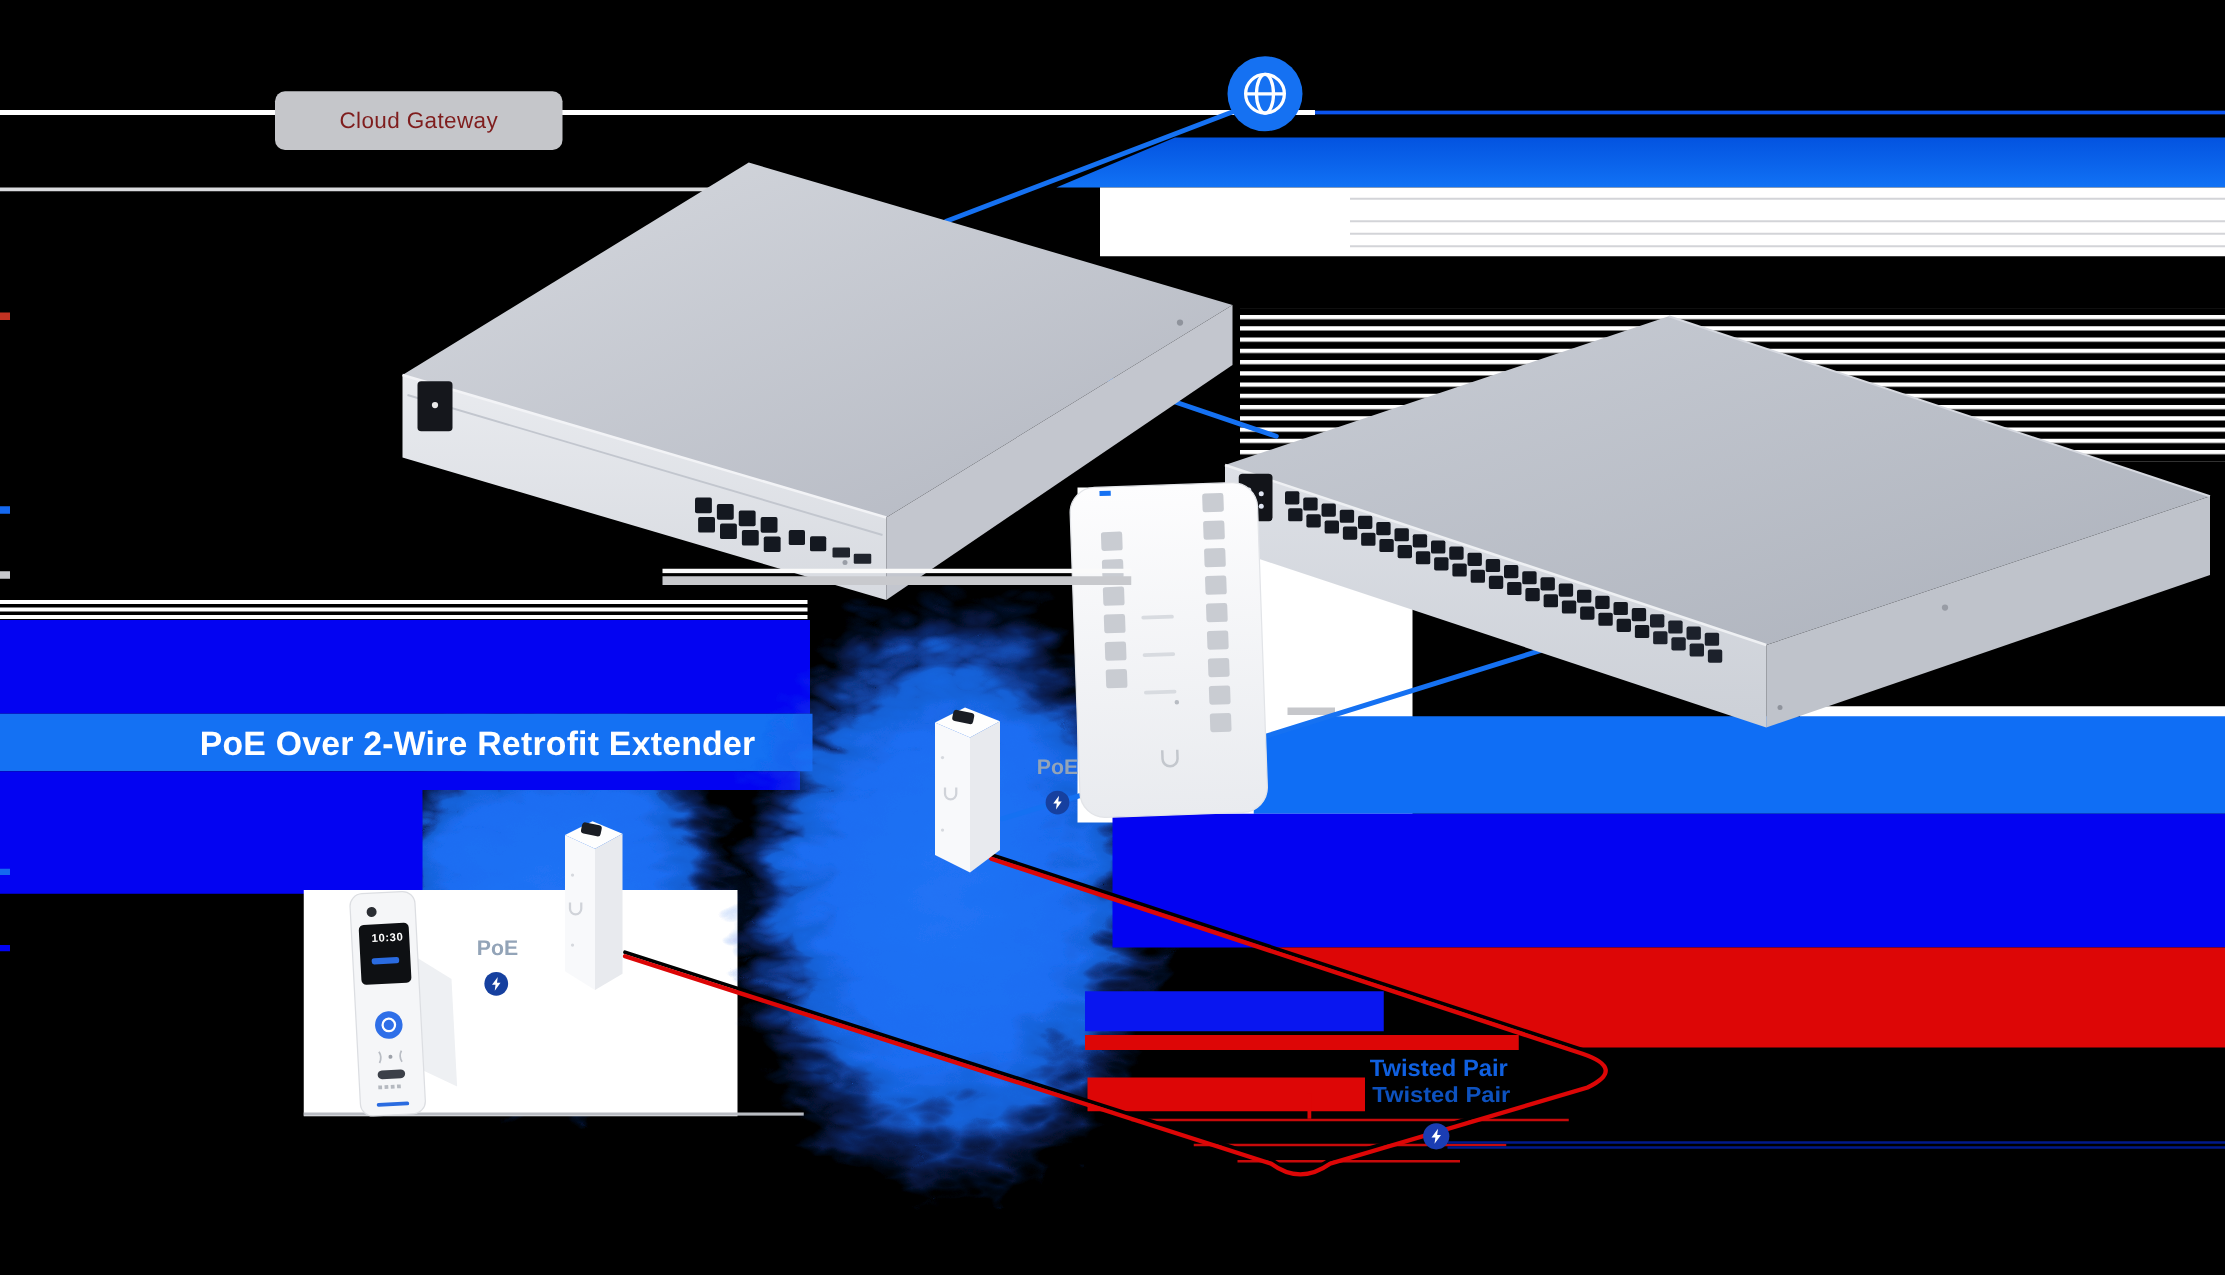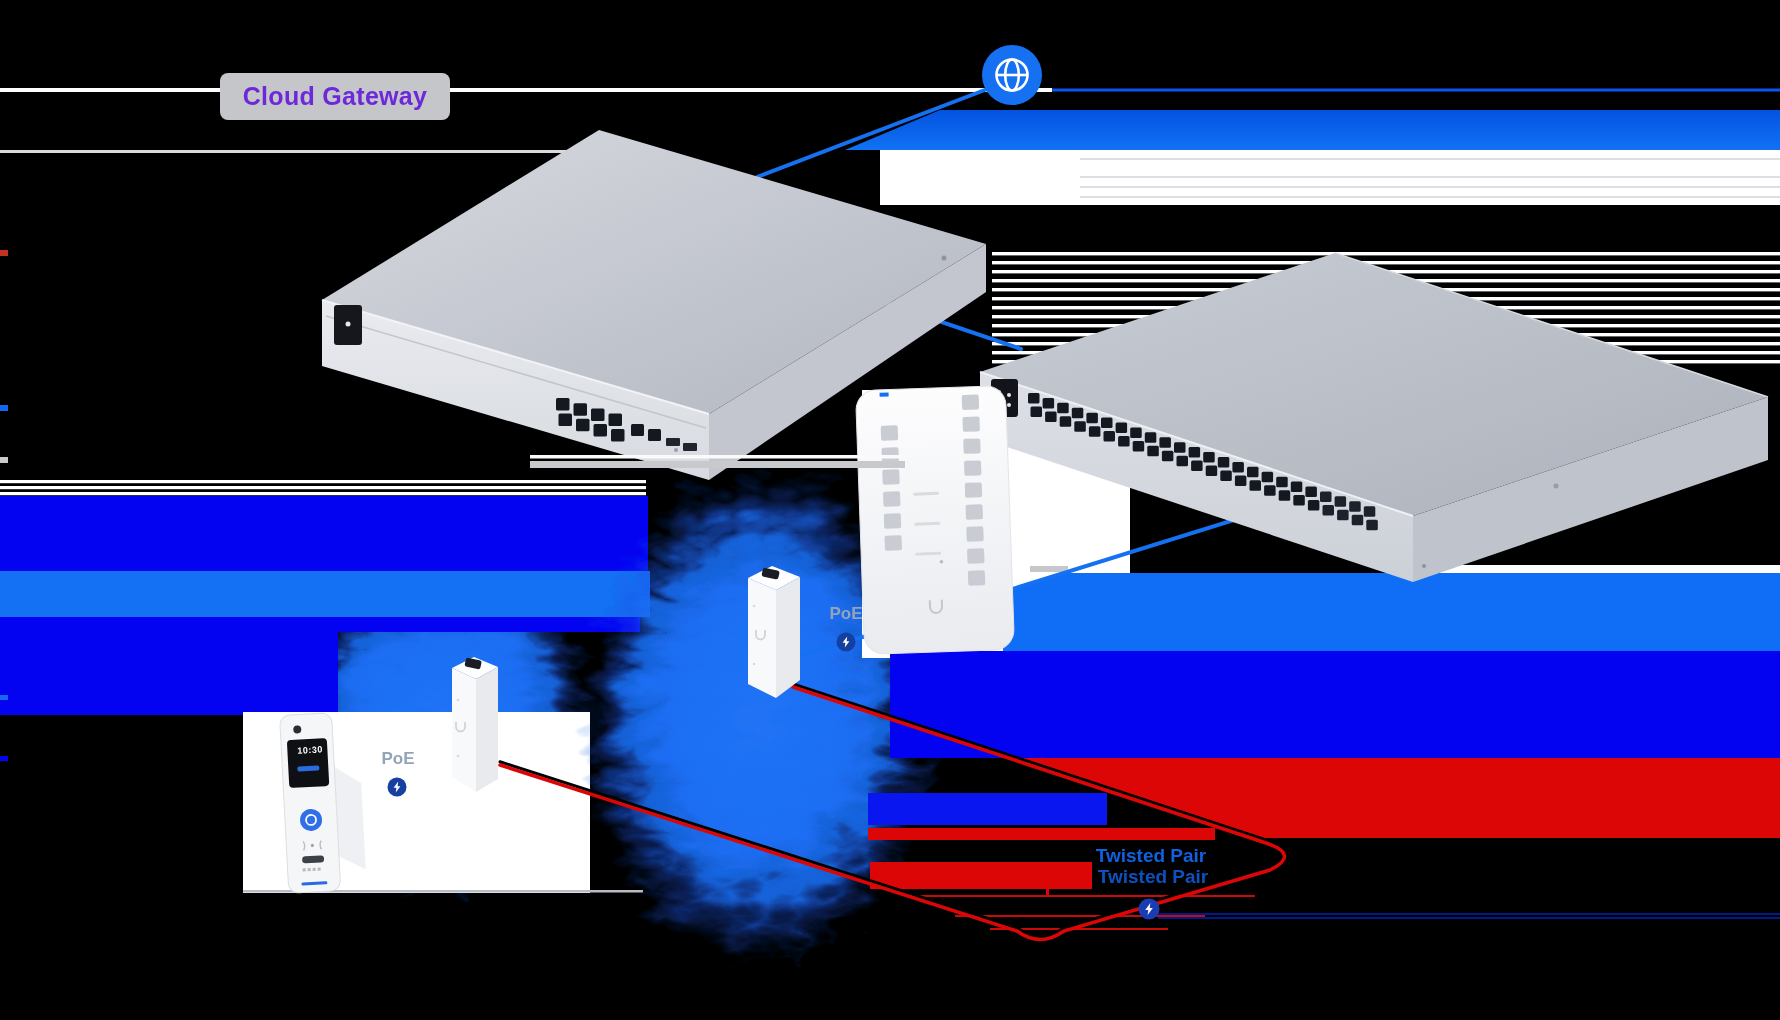--- a/index.html
+++ b/index.html
@@ -1,22 +1,22 @@
 <!DOCTYPE html>
 <html style="--accent_blue: #1571f2; --band_bright_blue: #146ef5; --glitch_blue: #0203f2; --glitch_red: #dd0606; --navy_line: #001a8c; --label_gray: #c5c6ca; --twisted_pair_text: #1060e0; --poe_text: #93a4b8; --glow_blue: #1b6ff2;"><head>
 <meta charset="utf-8">
 <style>
   html,body{margin:0;padding:0;background:#000;}
   #stage{position:relative;width:1780px;height:1020px;background:#000;overflow:hidden;
          font-family:"Liberation Sans",sans-serif;}
   #stage svg{position:absolute;left:0;top:0;}
   .overlay{position:absolute;display:flex;align-items:center;justify-content:center;
            box-sizing:border-box;white-space:nowrap;}
-  .badge{background:var(--label_gray);border-radius:8px;color:#6d28d9;font-weight:700;
-         font-size:25px;letter-spacing:.3px;}
+  .badge{background:var(--label_gray);border-radius:8px;color:#7f1d1d;font-weight:400;
+         font-size:18px;letter-spacing:.3px;}
   .banner-title{color:#fff;font-weight:700;font-size:27px;letter-spacing:.2px;}
   .poe-label{color:var(--poe_text);font-weight:700;font-size:17px;}
   .tp-label{color:var(--twisted_pair_text);font-weight:700;font-size:19px;}
   .screen-time{color:#fff;font-weight:700;font-size:9px;letter-spacing:.5px;
                transform:rotate(-3deg);}
 </style>
 </head>
 <body>
 
 <div id="stage">
@@ -319,20 +319,21 @@
     <rect x="0" y="405" width="8" height="6" fill="#1468f0"></rect>
     <rect x="0" y="457" width="8" height="6" fill="#c8c9cd"></rect>
     <rect x="0" y="695" width="8" height="5" fill="#1468f0"></rect>
     <rect x="0" y="756" width="8" height="5" fill="#0203f2"></rect>
   </g>
 </svg>
 
   <div class="overlay badge" style="left:220px;top:73px;width:230px;height:47px;">Cloud Gateway</div>
 
 
+  <div class="overlay banner-title" style="left:160px;top:579px;width:444px;height:32px;">PoE Over 2-Wire Retrofit Extender</div>
 
   <div class="overlay poe-label" style="left:816px;top:603px;width:60px;height:22px;">PoE</div>
 
   <div class="overlay poe-label" style="left:368px;top:748px;width:60px;height:22px;">PoE</div>
 
   <div class="overlay tp-label" style="left:1051px;top:845px;width:200px;height:22px;">Twisted Pair</div>
   <div class="overlay tp-label" style="left:1053px;top:866px;width:200px;height:22px;opacity:.85;transform:scaleY(.92);">Twisted Pair</div>
 
   <div class="overlay screen-time" style="left:290px;top:744px;width:40px;height:12px;">10:30</div>
 </div>

